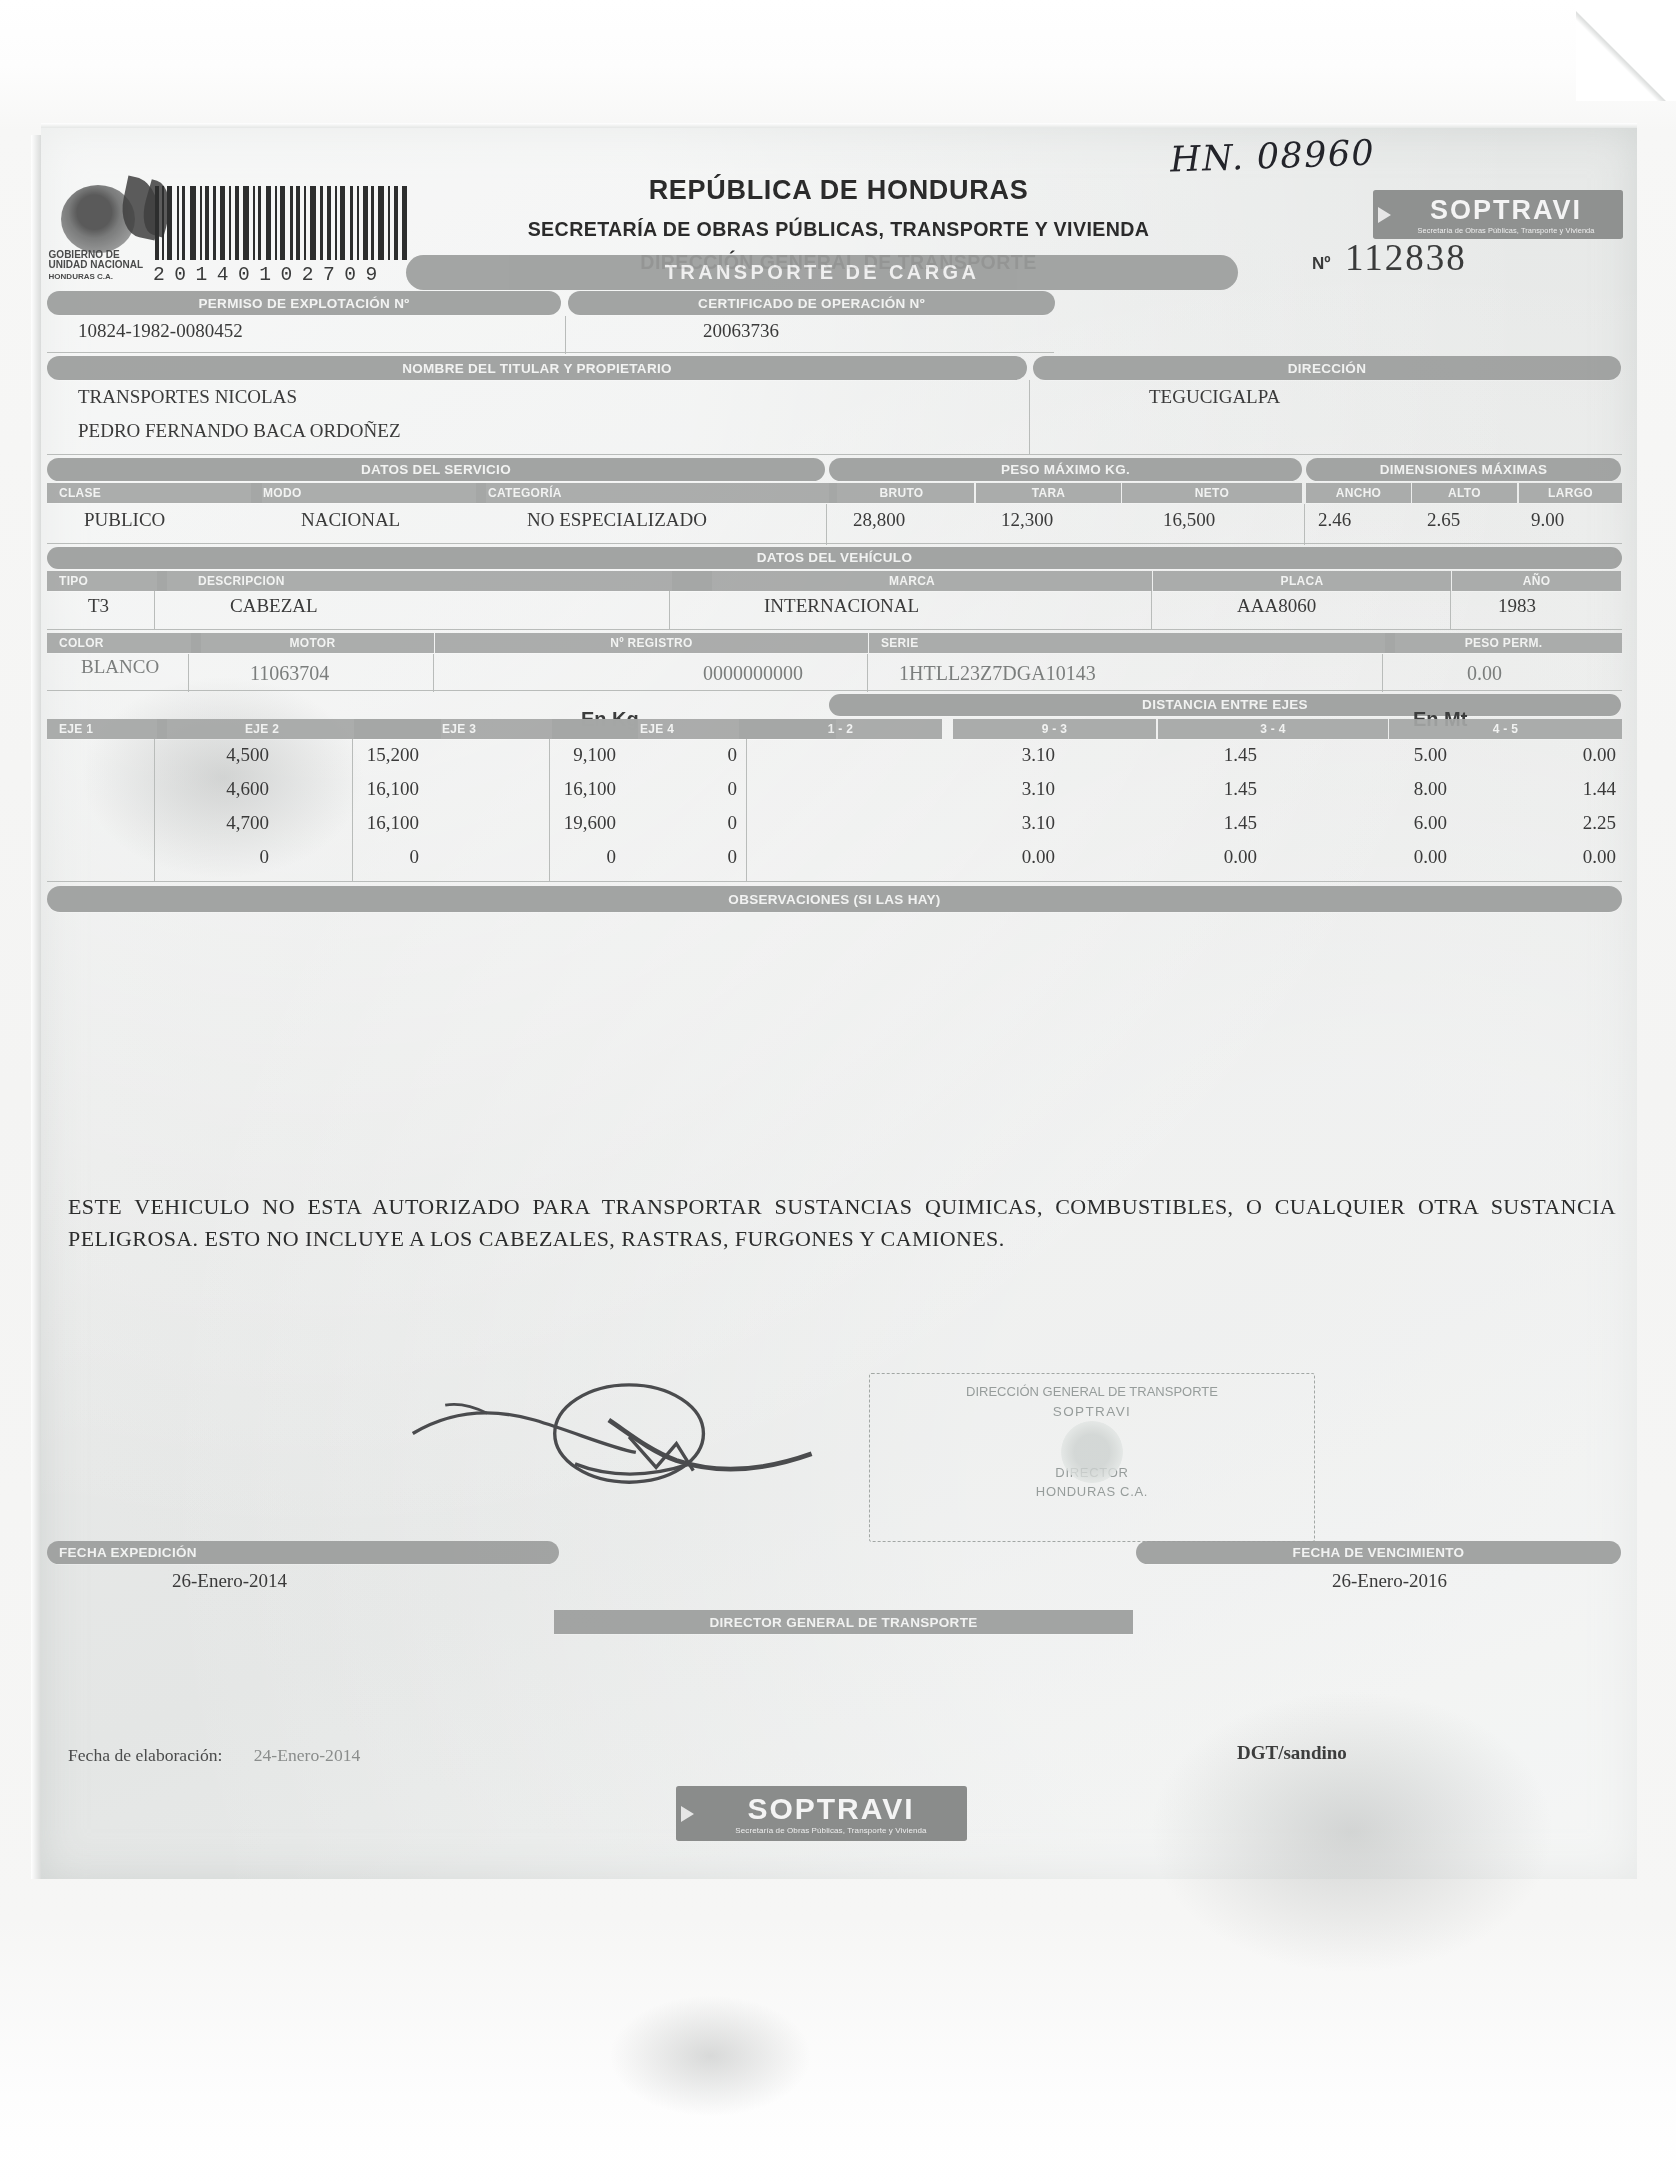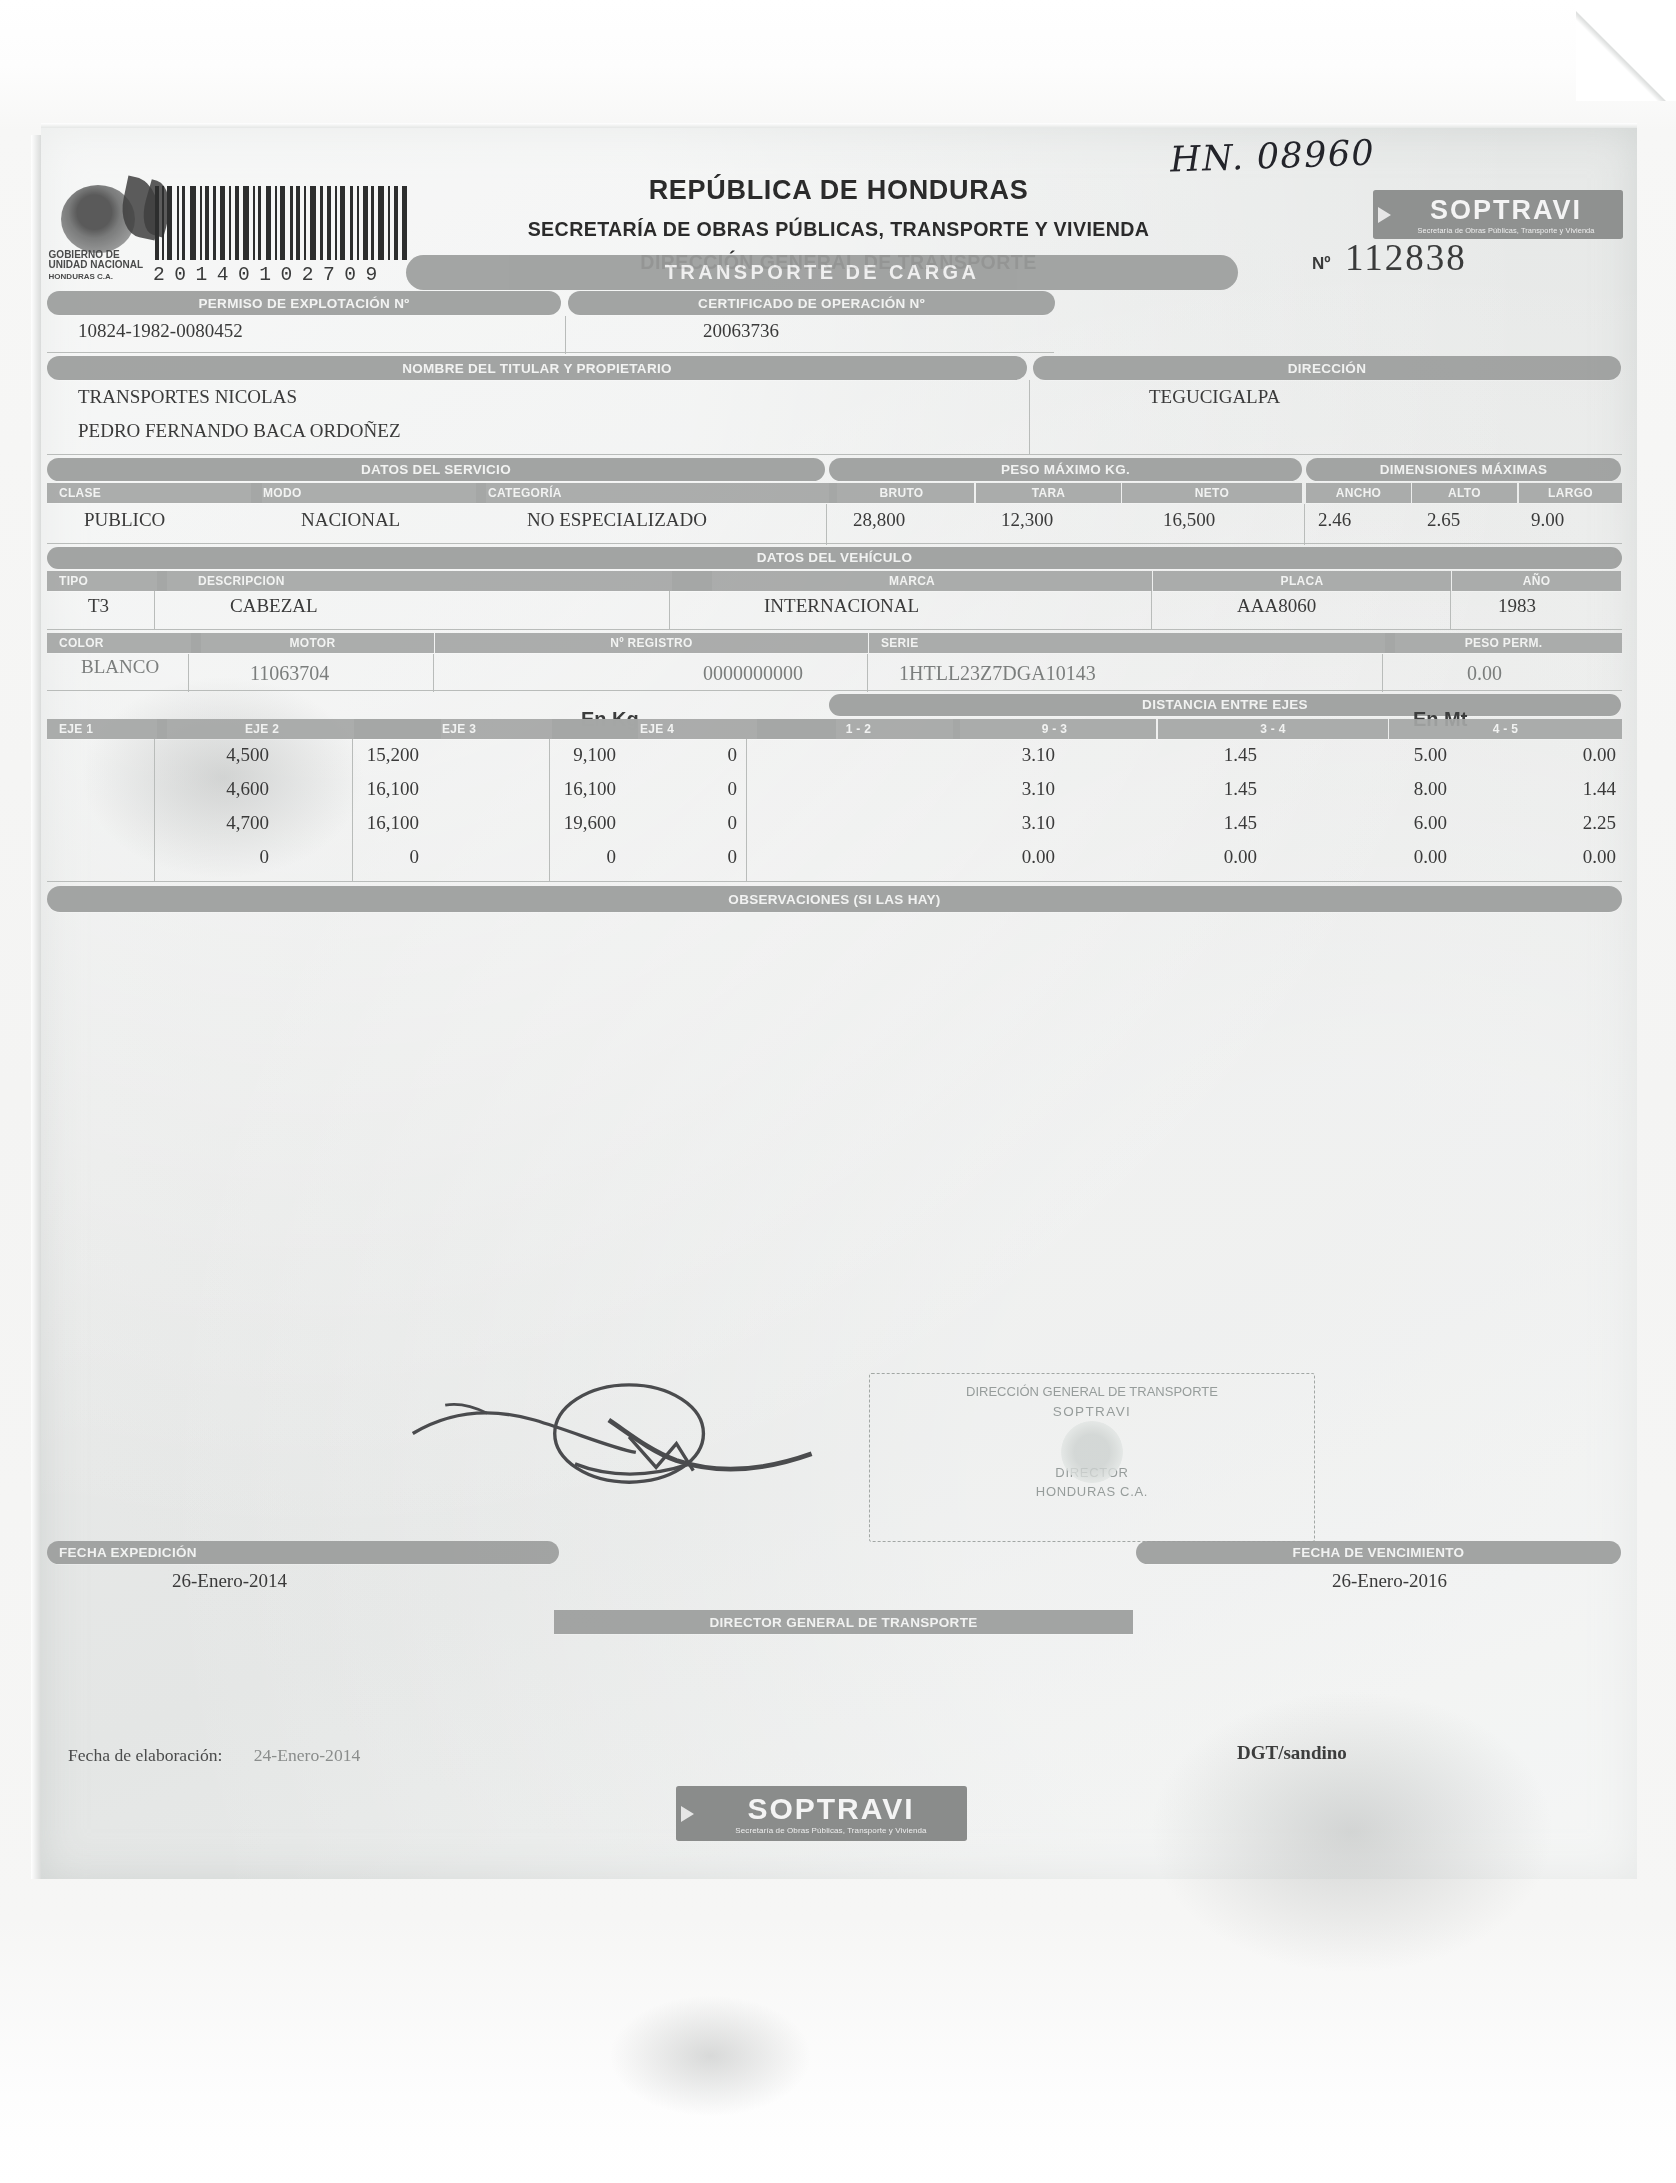--- a/index.html
+++ b/index.html
@@ -343,21 +343,21 @@
     <div class="vline" style="left:1355px;top:498px;height:38px;"></div>
 
     <div class="band" style="left:802px;top:538px;width:792px;height:21.6px;">DISTANCIA ENTRE EJES</div>
     <div class="val small" style="left:554px;top:552px;font-family:'Liberation Sans',sans-serif;font-weight:bold;color:#3c3d3d;">En Kg</div>
     <div class="val small" style="left:1386px;top:552px;font-family:'Liberation Sans',sans-serif;font-weight:bold;color:#3c3d3d;">En Mt</div>
 
     <div class="band small left" style="left:20px;top:563px;width:108px;height:20px;border-radius:0;background:#a5a7a6;">EJE 1</div>
     <div class="band small left" style="left:130px;top:563px;width:196px;height:20px;border-radius:0;background:#a5a7a6;padding-left:88px;">EJE 2</div>
     <div class="band small left" style="left:327px;top:563px;width:196px;height:20px;border-radius:0;background:#a5a7a6;padding-left:88px;">EJE 3</div>
     <div class="band small left" style="left:525px;top:563px;width:196px;height:20px;border-radius:0;background:#a5a7a6;padding-left:88px;">EJE 4</div>
-    <div class="band small" style="left:730px;top:563px;width:203px;height:20px;border-radius:0;background:#a5a7a6;">1 - 2</div>
+    <div class="band small" style="left:712px;top:563px;width:203px;height:20px;border-radius:0;background:#a5a7a6;">1 - 2</div>
     <div class="band small" style="left:926px;top:563px;width:203px;height:20px;border-radius:0;background:#a5a7a6;">9 - 3</div>
     <div class="band small" style="left:1131px;top:563px;width:230px;height:20px;border-radius:0;background:#a5a7a6;">3 - 4</div>
     <div class="band small" style="left:1362px;top:563px;width:233px;height:20px;border-radius:0;background:#a5a7a6;">4 - 5</div>
 
     <div class="val" style="left:161px;top:588px;text-align:right;width:81px;">4,500</div>
     <div class="val" style="left:270px;top:588px;text-align:right;width:122px;">15,200</div>
     <div class="val" style="left:467px;top:588px;text-align:right;width:122px;">9,100</div>
     <div class="val" style="left:656px;top:588px;text-align:right;width:54px;">0</div>
     <div class="val" style="left:947px;top:588px;text-align:right;width:81px;">3.10</div>
     <div class="val" style="left:1149px;top:588px;text-align:right;width:81px;">1.45</div>
@@ -392,20 +392,21 @@
     <div class="val" style="left:1508px;top:690px;text-align:right;width:81px;">0.00</div>
 
     <div class="vline" style="left:127px;top:583px;height:142px;"></div>
     <div class="vline" style="left:325px;top:583px;height:142px;"></div>
     <div class="vline" style="left:522px;top:583px;height:142px;"></div>
     <div class="vline" style="left:719px;top:583px;height:142px;"></div>
     <div class="hline" style="left:20px;top:725px;width:1575px;"></div>
 
     <div class="band" style="left:20px;top:730px;width:1575px;height:26px;">OBSERVACIONES (SI LAS HAY)</div>
 
+    <div class="notice">ESTE VEHICULO NO ESTA AUTORIZADO PARA TRANSPORTAR SUSTANCIAS QUIMICAS, COMBUSTIBLES, O CUALQUIER OTRA SUSTANCIA PELIGROSA. ESTO NO INCLUYE A LOS CABEZALES, RASTRAS, FURGONES Y CAMIONES.</div>
 
     <svg class="sig" viewBox="0 0 750 260">
       <path d="M10,150 C60,120 120,110 190,130 C250,148 300,170 340,178" fill="none" stroke="#2f3033" stroke-width="5"></path>
       <path d="M120,120 C100,110 80,104 58,108" fill="none" stroke="#2f3033" stroke-width="4"></path>
       <ellipse cx="330" cy="150" rx="110" ry="72" fill="none" stroke="#2f3033" stroke-width="5"></ellipse>
       <path d="M250,195 C300,215 360,215 420,195" fill="none" stroke="#2f3033" stroke-width="5"></path>
       <path d="M300,130 C330,150 360,175 400,190 C460,210 530,205 600,180" fill="none" stroke="#2f3033" stroke-width="7"></path>
       <path d="M330,155 l40,45 l30,-35 l25,40" fill="none" stroke="#2f3033" stroke-width="5"></path>
     </svg>
 

